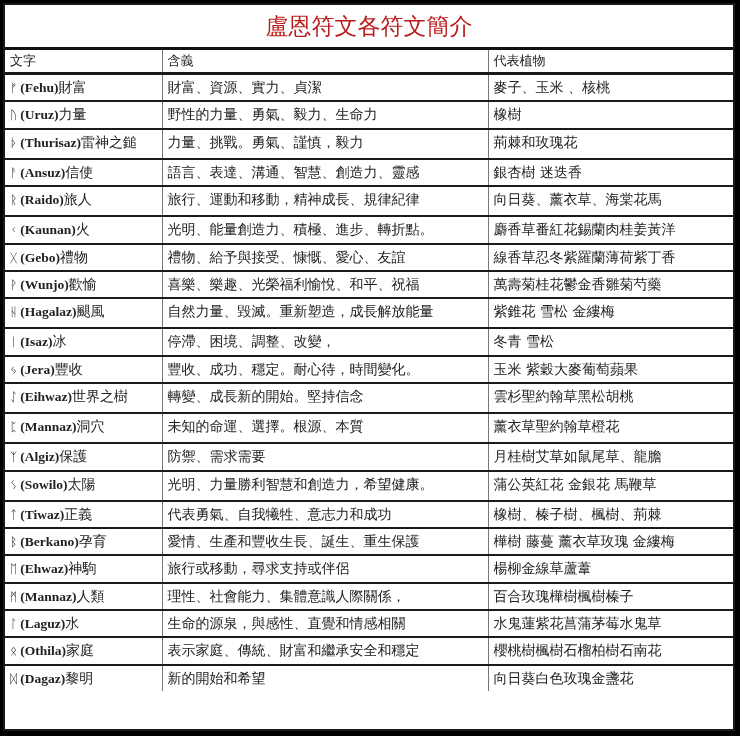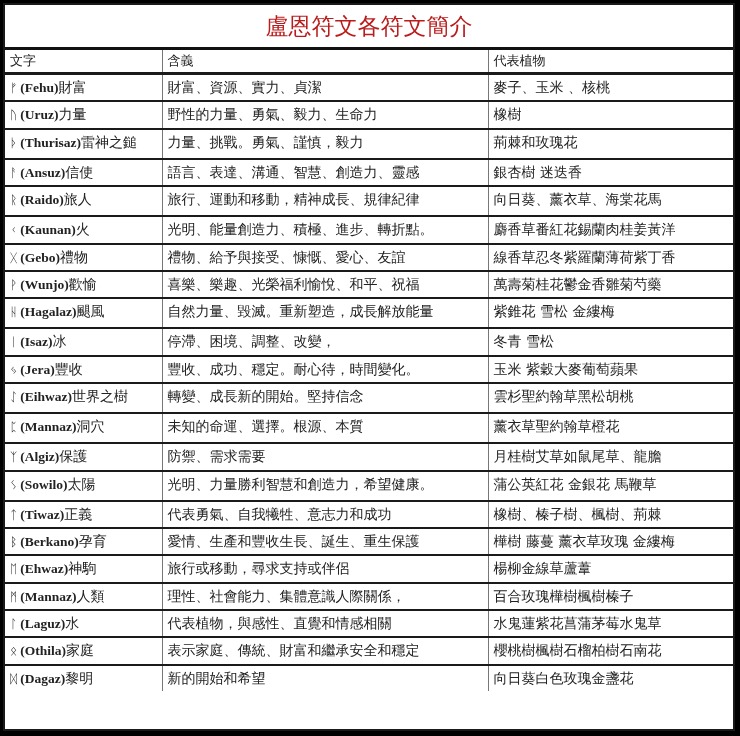--- a/index.html
+++ b/index.html
@@ -145,21 +145,21 @@
           <td>旅行或移動，尋求支持或伴侶</td>
           <td>楊柳金線草蘆葦</td>
         </tr>
         <tr>
           <td><span class="rune-sym">ᛗ</span><span class="rune-latin">(Mannaz)</span><span class="rune-zh">人類</span></td>
           <td>理性、社會能力、集體意識人際關係，</td>
           <td>百合玫瑰樺樹楓樹榛子</td>
         </tr>
         <tr>
           <td><span class="rune-sym">ᛚ</span><span class="rune-latin">(Laguz)</span><span class="rune-zh">水</span></td>
-          <td>代表植物，與感性、直覺和情感相關</td>
+          <td>生命的源泉，與感性、直覺和情感相關</td>
           <td>水鬼蓮紫花菖蒲茅莓水鬼草</td>
         </tr>
         <tr>
           <td><span class="rune-sym">ᛟ</span><span class="rune-latin">(Othila)</span><span class="rune-zh">家庭</span></td>
           <td>表示家庭、傳統、財富和繼承安全和穩定</td>
           <td>櫻桃樹楓樹石榴柏樹石南花</td>
         </tr>
         <tr>
           <td><span class="rune-sym">ᛞ</span><span class="rune-latin">(Dagaz)</span><span class="rune-zh">黎明</span></td>
           <td>新的開始和希望</td>

